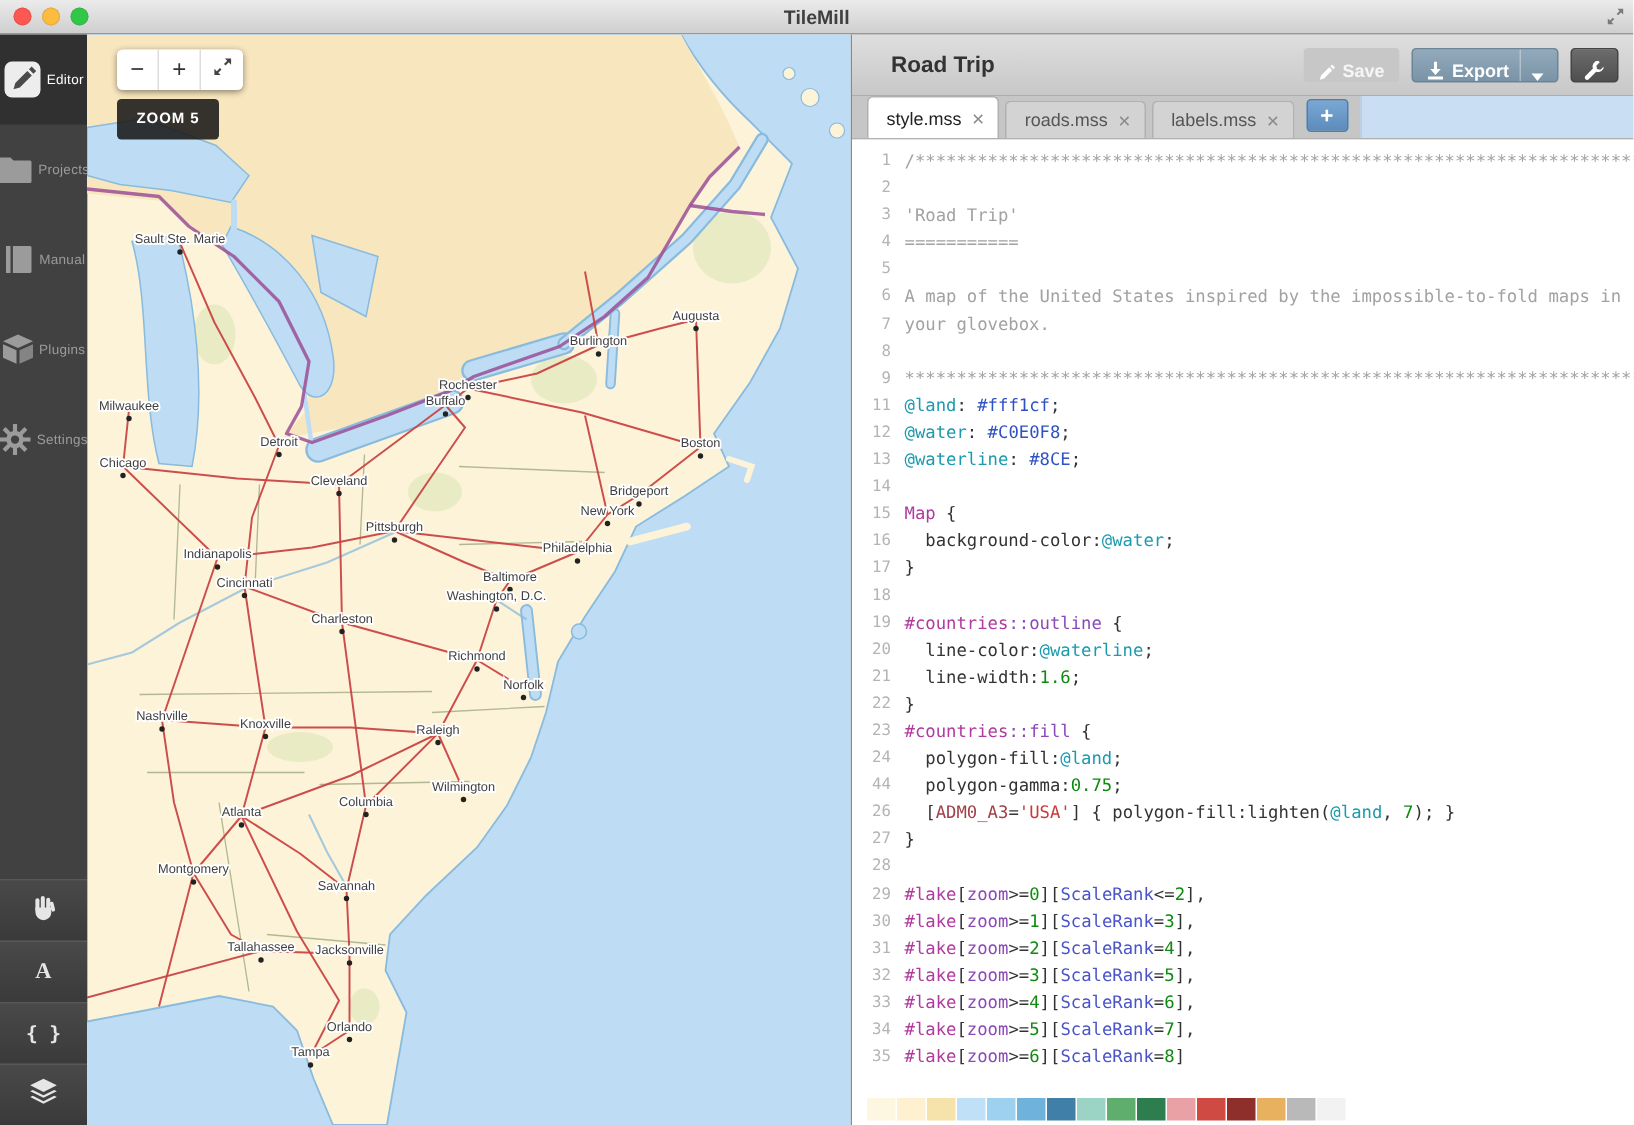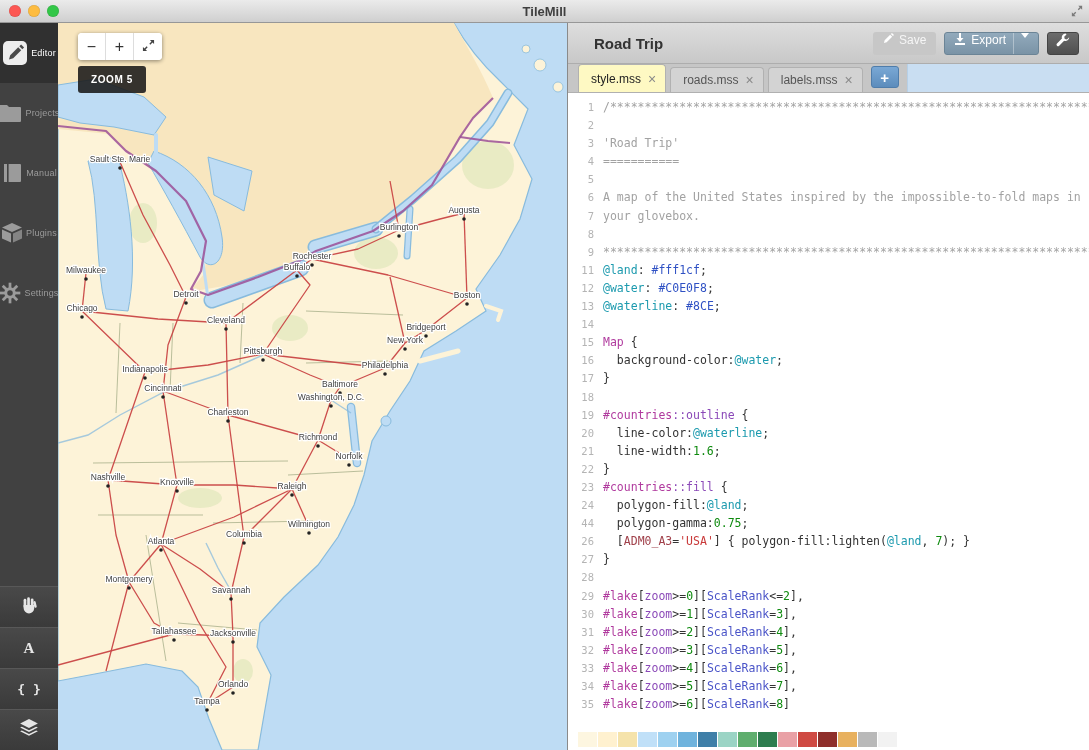--- a/index.html
+++ b/index.html
@@ -47,31 +47,31 @@
 
   .zoom-control{position:absolute;top:10px;left:20px;display:flex;background:#fff;border-radius:4px;box-shadow:0 1px 4px rgba(0,0,0,.45);overflow:hidden}
   .zoom-btn{width:28px;height:27px;border:none;background:#fff;font-size:16px;color:#333;border-right:1px solid #ddd;display:flex;align-items:center;justify-content:center;padding:0;font-family:"Liberation Sans",sans-serif}
   .zoom-btn:last-child{border-right:none}
   .zoom-tooltip{position:absolute;top:43px;left:20px;background:rgba(25,25,25,.88);color:#fff;font-size:10px;font-weight:bold;padding:8px 13px;border-radius:3px;letter-spacing:.6px}
 
   
   .panel{width:521px;flex:none;border-left:1px solid #8a8a8a;display:flex;flex-direction:column;background:#fff}
   .panel-header{height:40px;flex:none;background:linear-gradient(#dedede,#c8c8c8);border-bottom:1px solid #adadad;display:flex;align-items:center;padding:0 10px;gap:8px}
   .panel-title{font-size:15px;font-weight:bold;color:#333;flex:1;padding-left:16px}
-  .btn{height:21px;border-radius:3px;display:flex;align-items:flex-start;font-size:12px;font-weight:normal;color:#fff;padding:0 9px;gap:5px;border:1px solid transparent}
+  .btn{height:21px;border-radius:3px;display:flex;align-items:flex-end;font-size:12px;font-weight:bold;color:#fff;padding:0 9px;gap:5px;border:1px solid transparent}
   .btn .icon{line-height:0}
   .btn-save{background:#c7c7c7;color:#f6f6f6}
   .btn-export{background:linear-gradient(#92aabc,#7a93a6);border-color:#69County;border-color:#6b8496}
   .btn-export .divider{width:1px;align-self:stretch;background:rgba(255,255,255,.35);margin:0 2px}
   .caret{width:0;height:0;border-left:4px solid transparent;border-right:4px solid transparent;border-top:5px solid #fff}
   .btn-wrench{background:linear-gradient(#6c6c6c,#4f4f4f);width:30px;padding:0;justify-content:center;border-color:#444}
 
   .tab-bar{height:28px;flex:none;background:#c6c6c6;border-bottom:1px solid #b0b0b0;display:flex;align-items:flex-end;padding-left:10px}
   .tab{height:24px;display:flex;align-items:center;padding:0 9px 0 12px;font-size:12px;color:#555;background:#d3d3d3;border:1px solid #b1b1b1;border-bottom:none;border-radius:4px 4px 0 0;margin-right:4px;gap:7px}
-  .tab.active{background:#fef9c3;color:#222;height:27px}
+  .tab.active{background:#ffffff;color:#222;height:27px}
   .tab-close{color:#8a8a8a;font-size:14px;line-height:1}
   .tab-add{width:26px;height:20px;background:linear-gradient(#7aa8d5,#5c8cbc);border:1px solid #4f7dab;border-radius:3px;color:#fff;display:flex;align-items:center;justify-content:center;font-size:15px;margin:0 0 4px 4px;font-weight:bold}
   .tab-filler{flex:1;align-self:stretch;background:#c9def2;margin-left:8px;border-left:1px solid #b6cfe6}
 
   .editor{flex:1;overflow:hidden;font-family:"DejaVu Sans Mono",monospace;font-size:11.5px;line-height:18.1px;padding-top:5px;background:#fff}
   .code-row{display:flex;white-space:pre;height:18.1px}
   .ln{width:26px;flex:none;text-align:right;padding-right:9px;color:#b4b4b4;font-size:10.5px}
   .tok-p{color:#333}.tok-c{color:#a2a2a2}.tok-v{color:#1c9aae}.tok-h{color:#2f51c4}
   .tok-k{color:#b03a9e}.tok-q{color:#8b49b8}.tok-z{color:#8b49b8}.tok-s{color:#4a54c8}
   .tok-n{color:#0e8a0e}.tok-a{color:#a0404a}.tok-r{color:#c93a3a}

